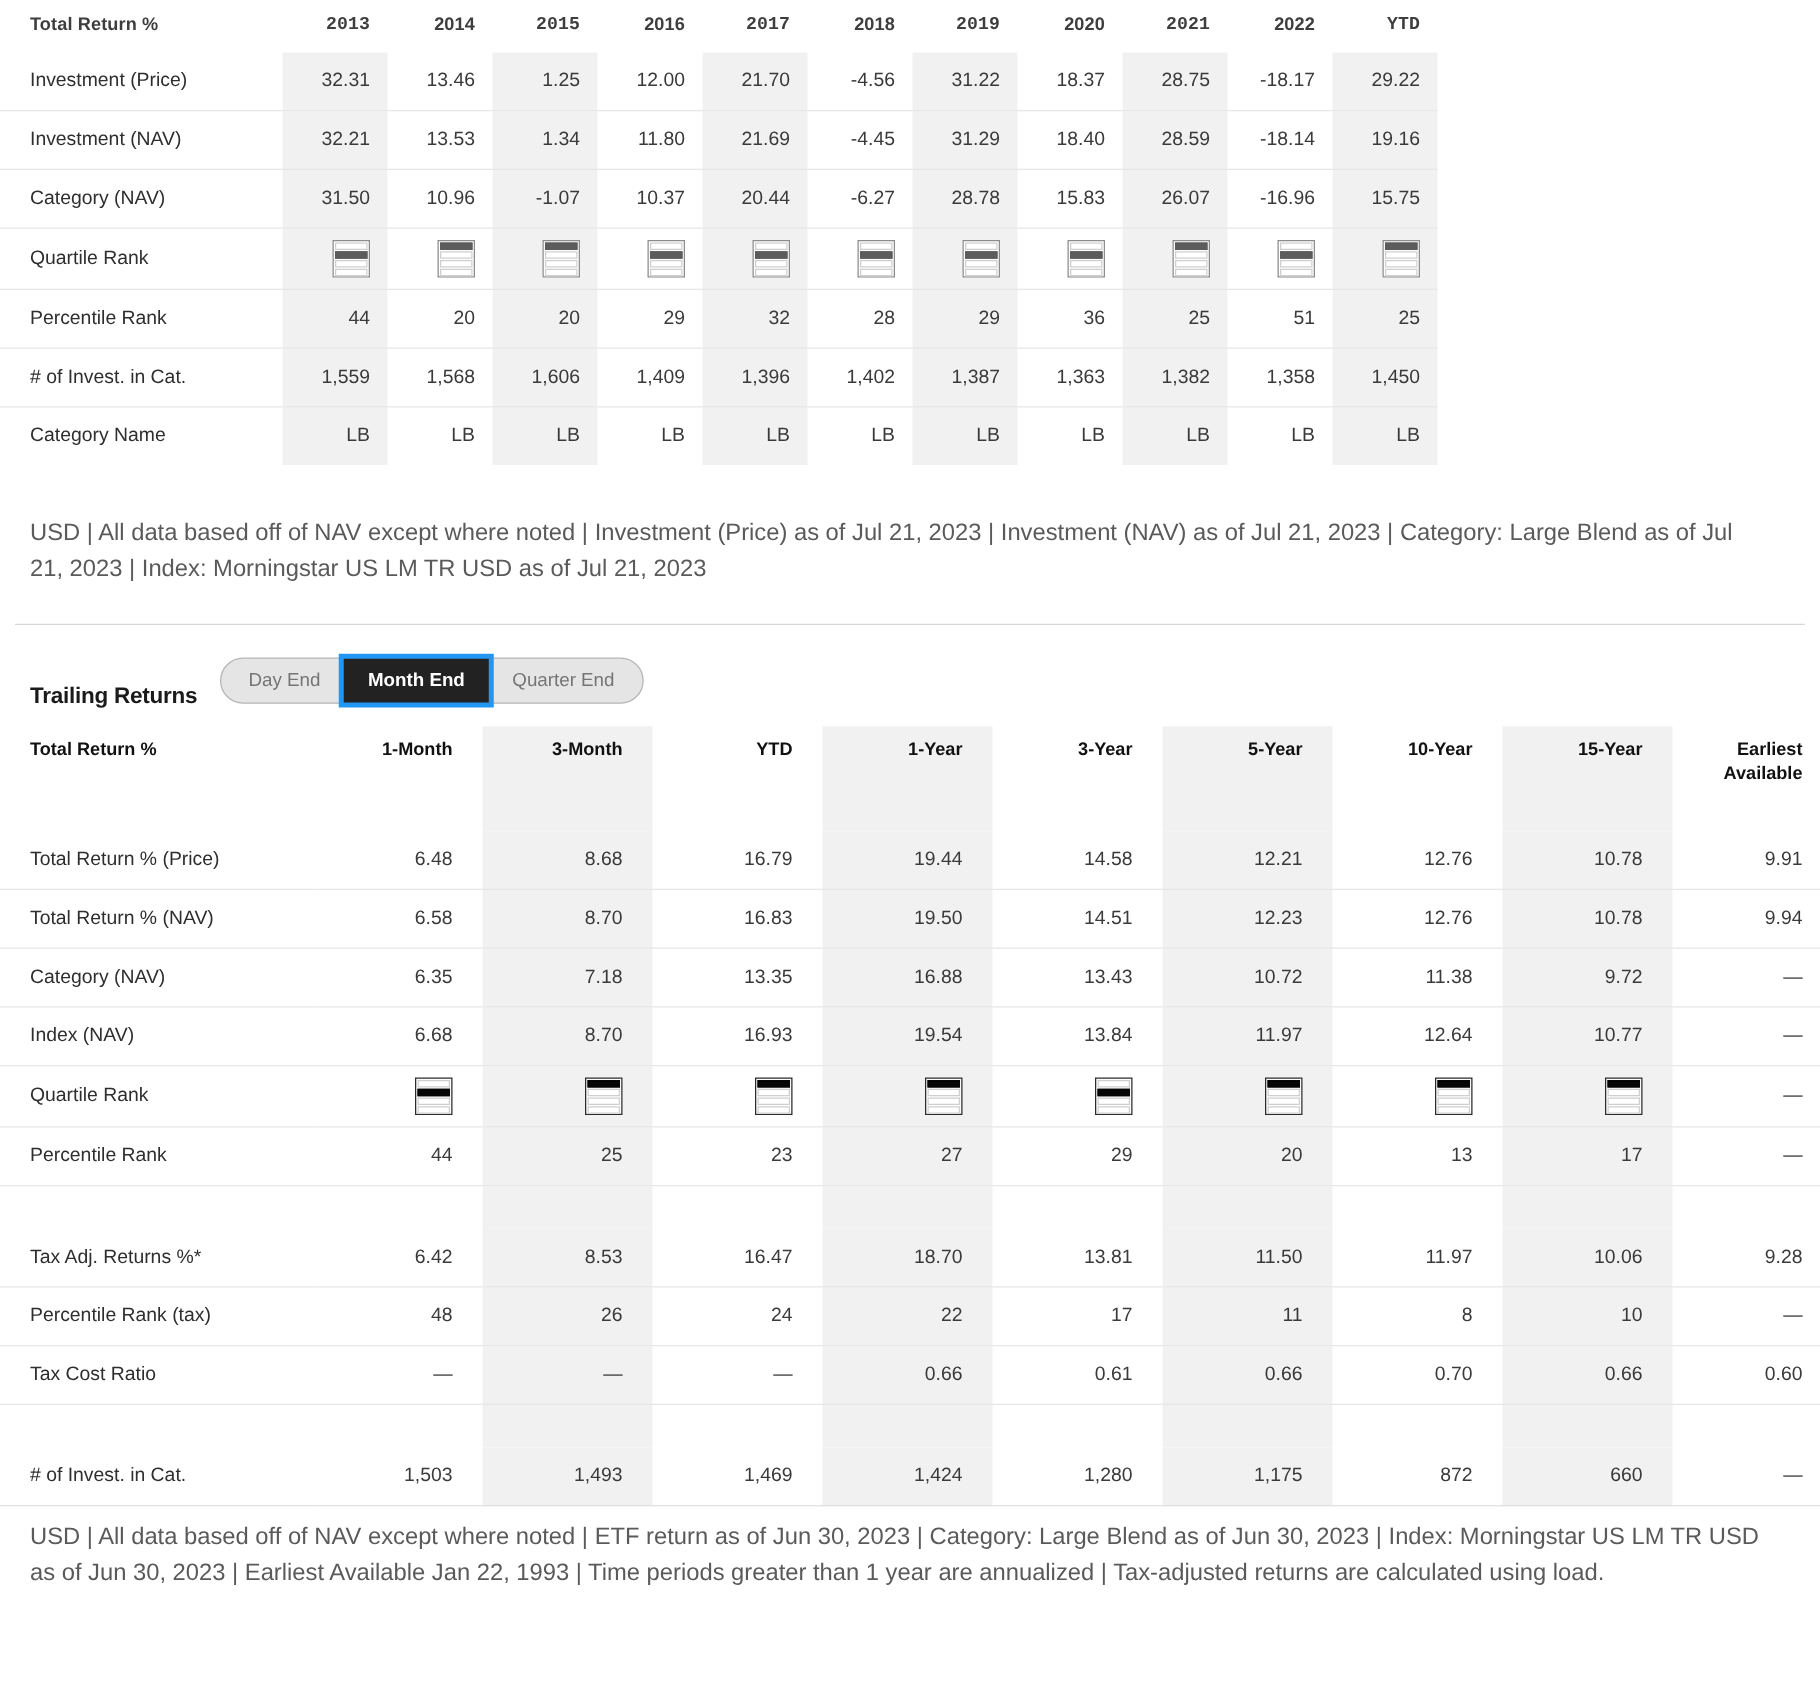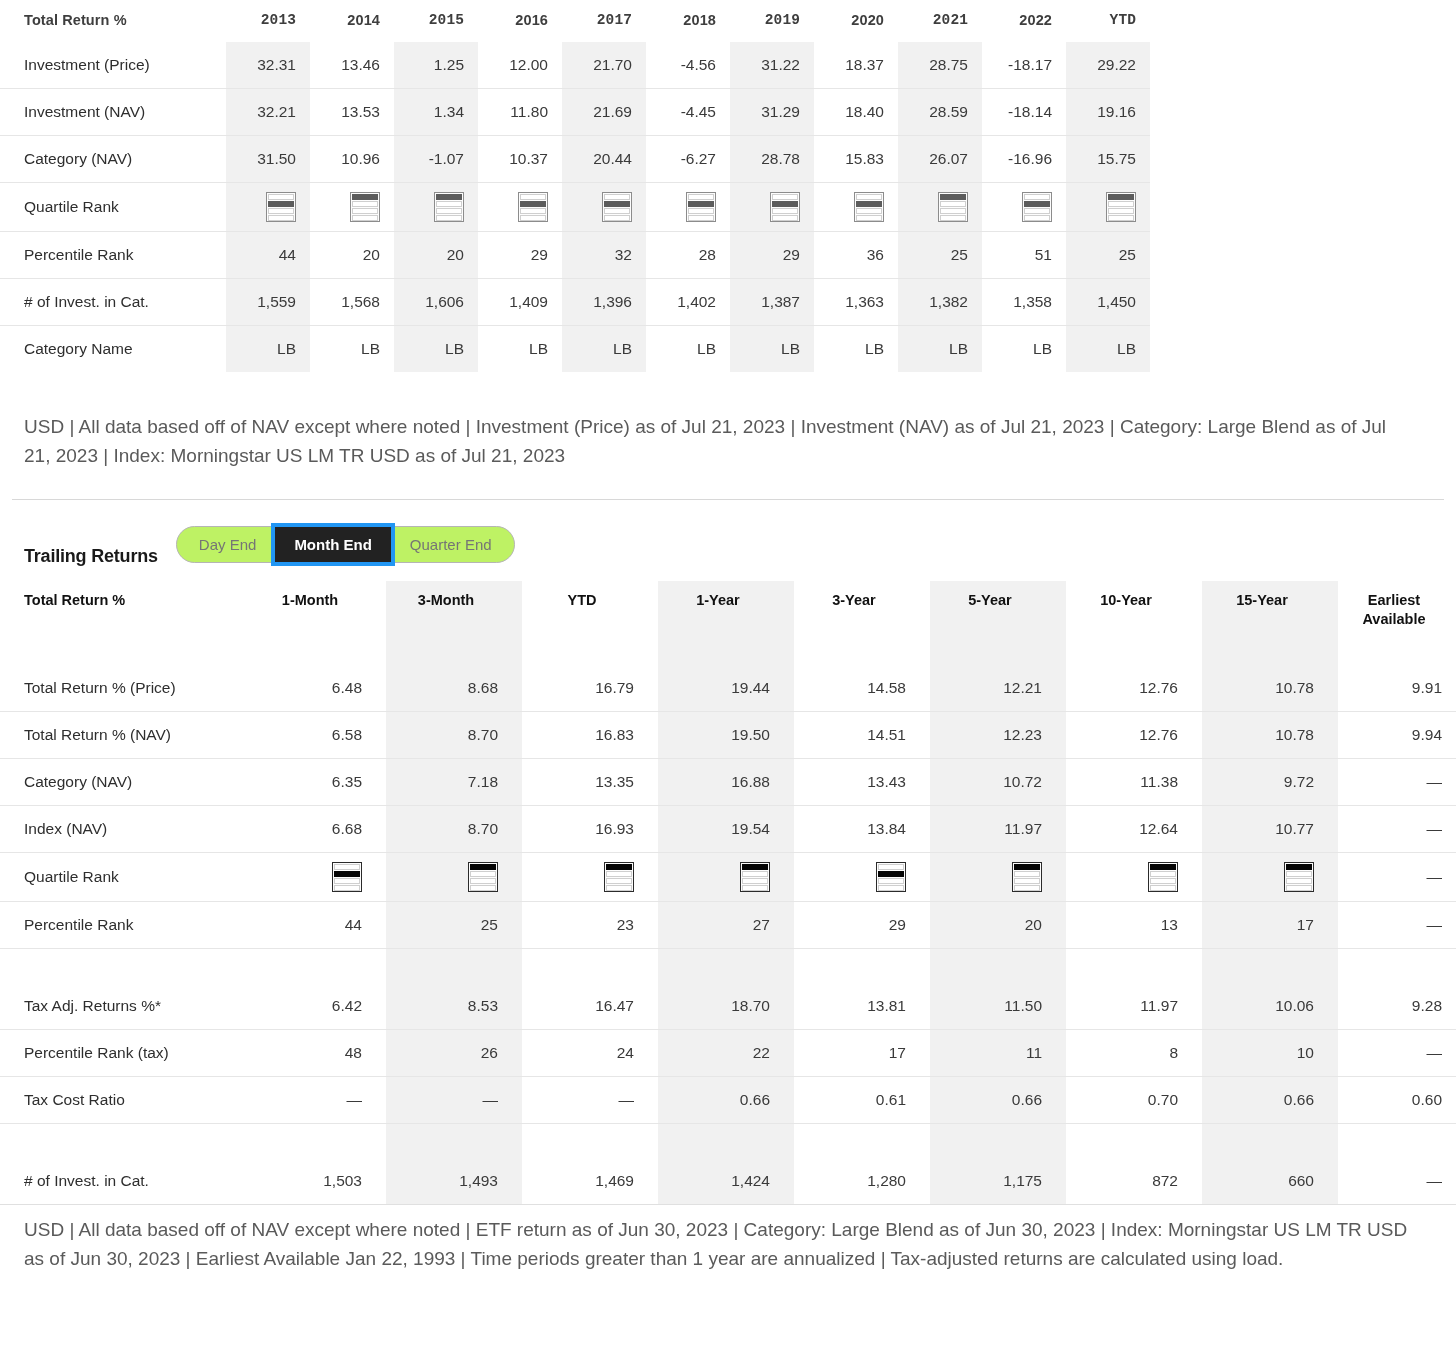--- a/index.html
+++ b/index.html
@@ -133,21 +133,21 @@
     white-space: nowrap;
     margin-top: 24px;
   }
   .seg {
     display: inline-flex;
     align-items: stretch;
     border: 1px solid #b5b5b5;
     border-radius: 19px;
     height: 37px;
     overflow: visible;
-    background: #bef264;
+    background: #e5e5e5;
     position: relative;
   }
   .seg-btn {
     font-size: 15px;
     color: #757575;
     padding: 0 19px;
     display: inline-flex;
     align-items: center;
     background: transparent;
     border: 0;
@@ -170,21 +170,21 @@
   
   table.t2 { width: 1456px; margin-top: 14px; }
   table.t2 col.lbl { width: 250px; }
   table.t2 col.c   { width: 136px; }
   table.t2 col.clast { width: 128px; }
 
   table.t2 th.hdr {
     font-size: 14.5px;
     font-weight: bold;
     color: #111111;
-    text-align: center;
+    text-align: right;
     padding: 10px 24px 34px 8px;
     vertical-align: top;
     line-height: 1.35;
   }
   table.t2 th.hdr.lbl {
     text-align: left;
     padding-left: 24px;
     padding-right: 0;
   }
   table.t2 th.shade, table.t2 td.shade { background: #f1f1f1; }

